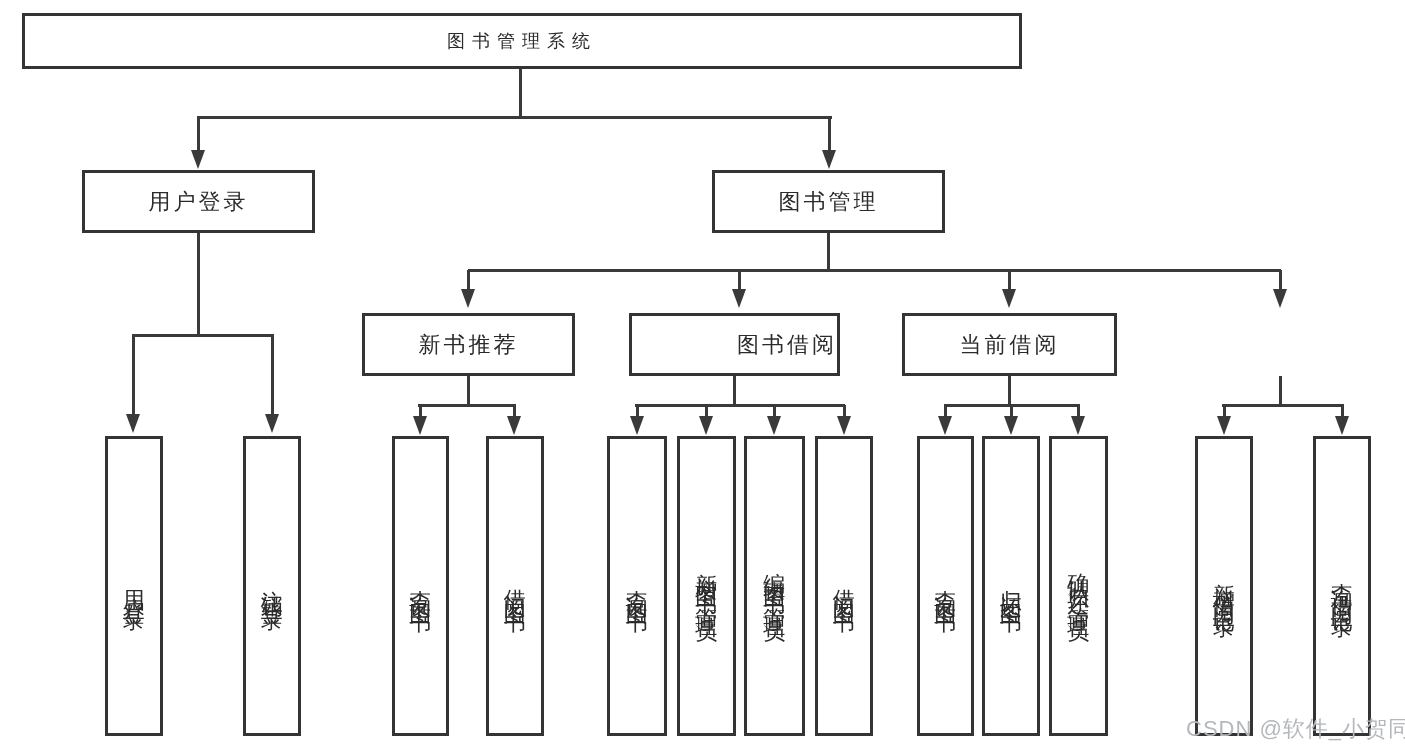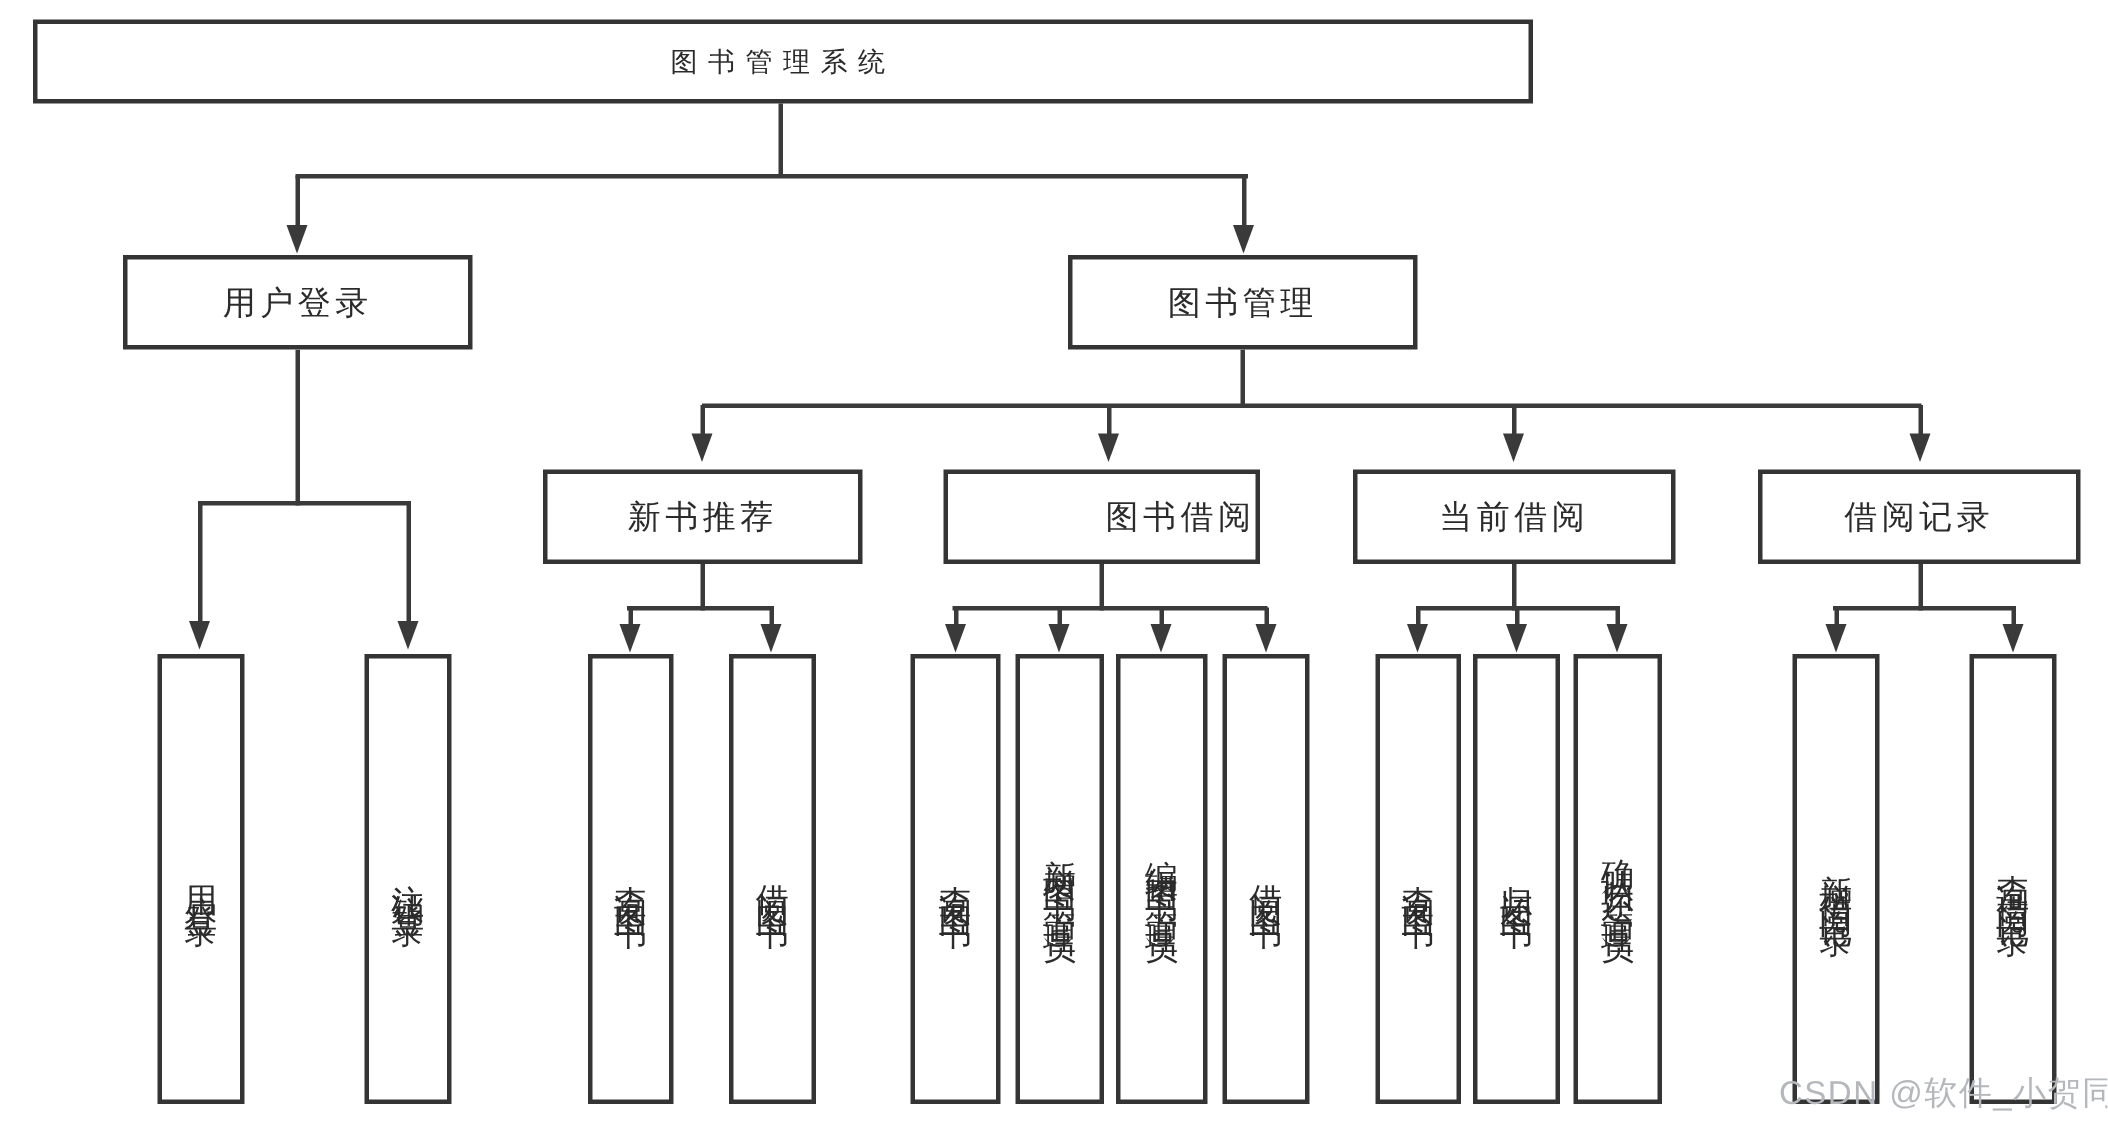--- a/index.html
+++ b/index.html
@@ -126,23 +126,20 @@
 
   <div class="box" style="left:362px;top:313px;width:213px;height:63px;">
     <span class="hlabel">新书推荐</span>
   </div>
   <div class="box" style="left:629px;top:313px;width:211px;height:63px;justify-content:flex-end;">
     <span class="hlabel">图书借阅</span>
   </div>
   <div class="box" style="left:902px;top:313px;width:215px;height:63px;">
     <span class="hlabel">当前借阅</span>
   </div>
-  <div class="box" style="left:1172px;top:313px;width:215px;height:63px;">
-    <span class="hlabel">借阅记录</span>
-  </div>
 
   <div class="box leaf" style="left:105px;width:58px;">
     <span class="vtext">用户登录</span>
   </div>
   <div class="box leaf" style="left:243px;width:58px;">
     <span class="vtext">注销登录</span>
   </div>
 
   <div class="box leaf" style="left:392px;width:57px;">
     <span class="vtext">查询图书</span>

